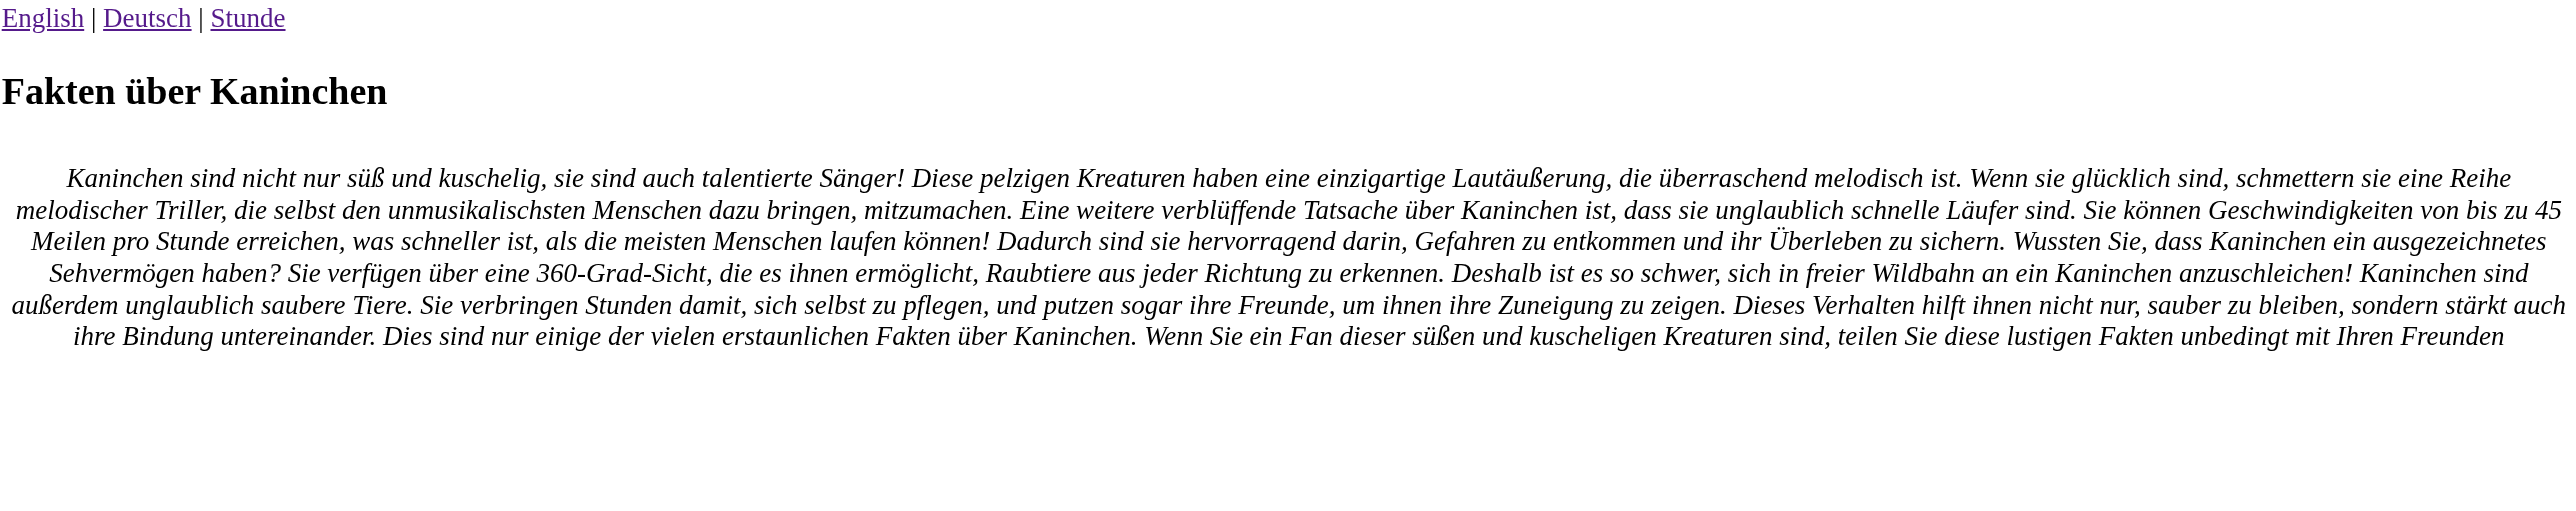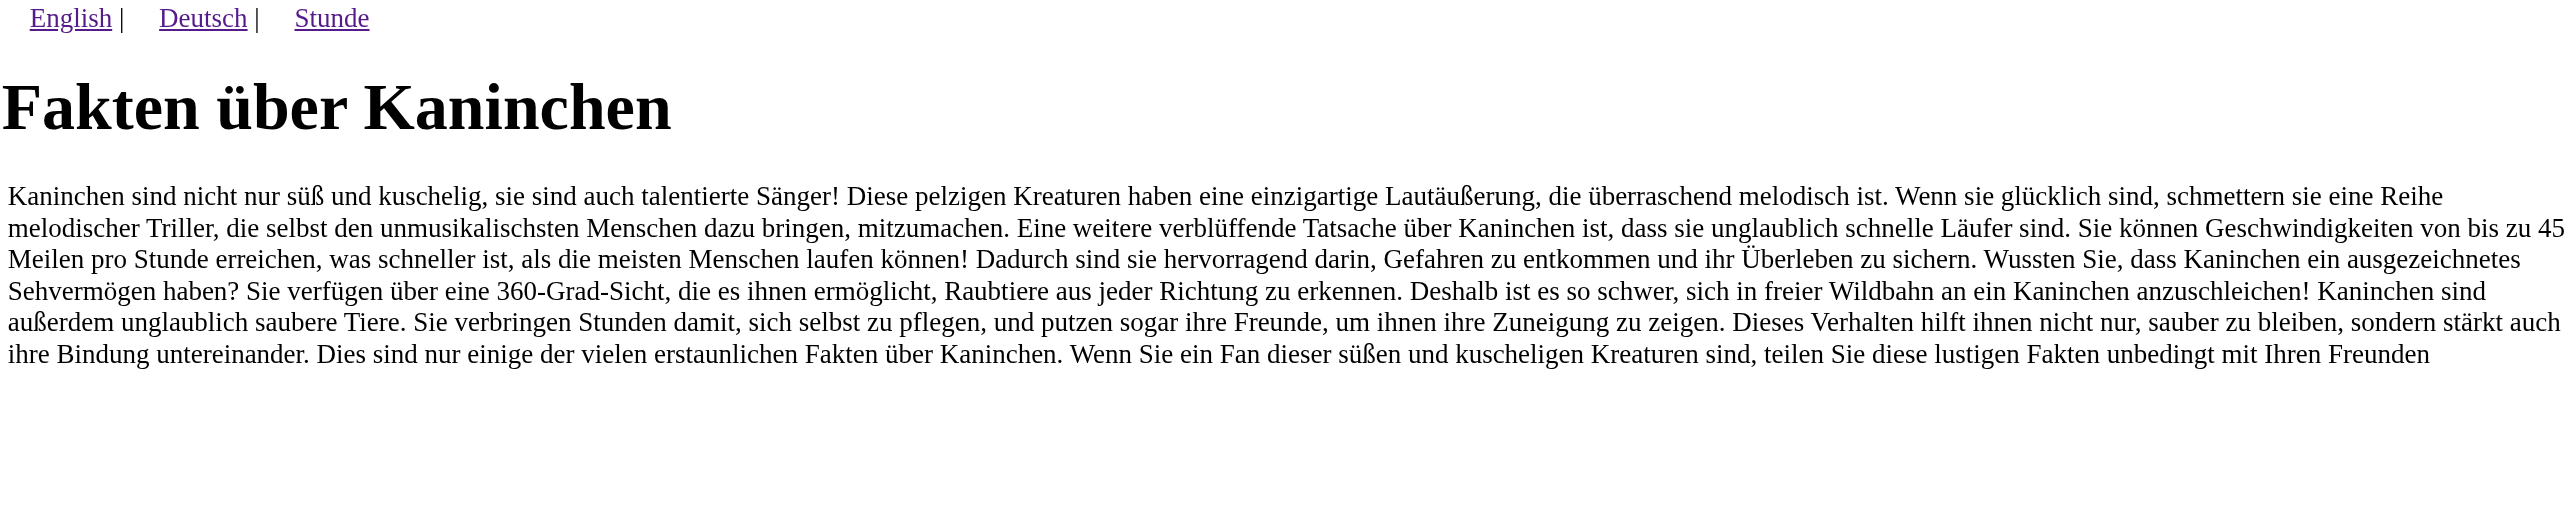--- a/index.html
+++ b/index.html
@@ -17,36 +17,36 @@
     box-sizing: border-box;
     padding: 3.4px 0 0 1.7px;
   }
   .lang-nav {
     line-height: 1.15;
   }
   .lang-nav a {
     color: #551A8B;
     text-decoration: underline;
     cursor: pointer;
-    margin-left: 28px;
   }
   .lang-nav .sep {
     color: #000000;
     white-space: pre;
   }
   h1 {
-    font-size: 66px;
+    font-size: 38px;
     font-weight: bold;
-    margin: 37px 0 37px 0;
+    margin: 37px 0 50px 0;
     line-height: 1.1;
   }
   p.article {
     margin: 27px 6px;
     line-height: 1.17;
-    text-align: left;
+    text-align: center;
+    font-style: italic;
   }
 </style>
 </head>
 <body>
 
 <div class="lang-nav">
   <a href="#">English</a><span class="sep"> | </span><a href="#">Deutsch</a><span class="sep"> | </span><a href="#">Stunde</a>
 </div>
 
 <h1>Fakten über Kaninchen</h1>

